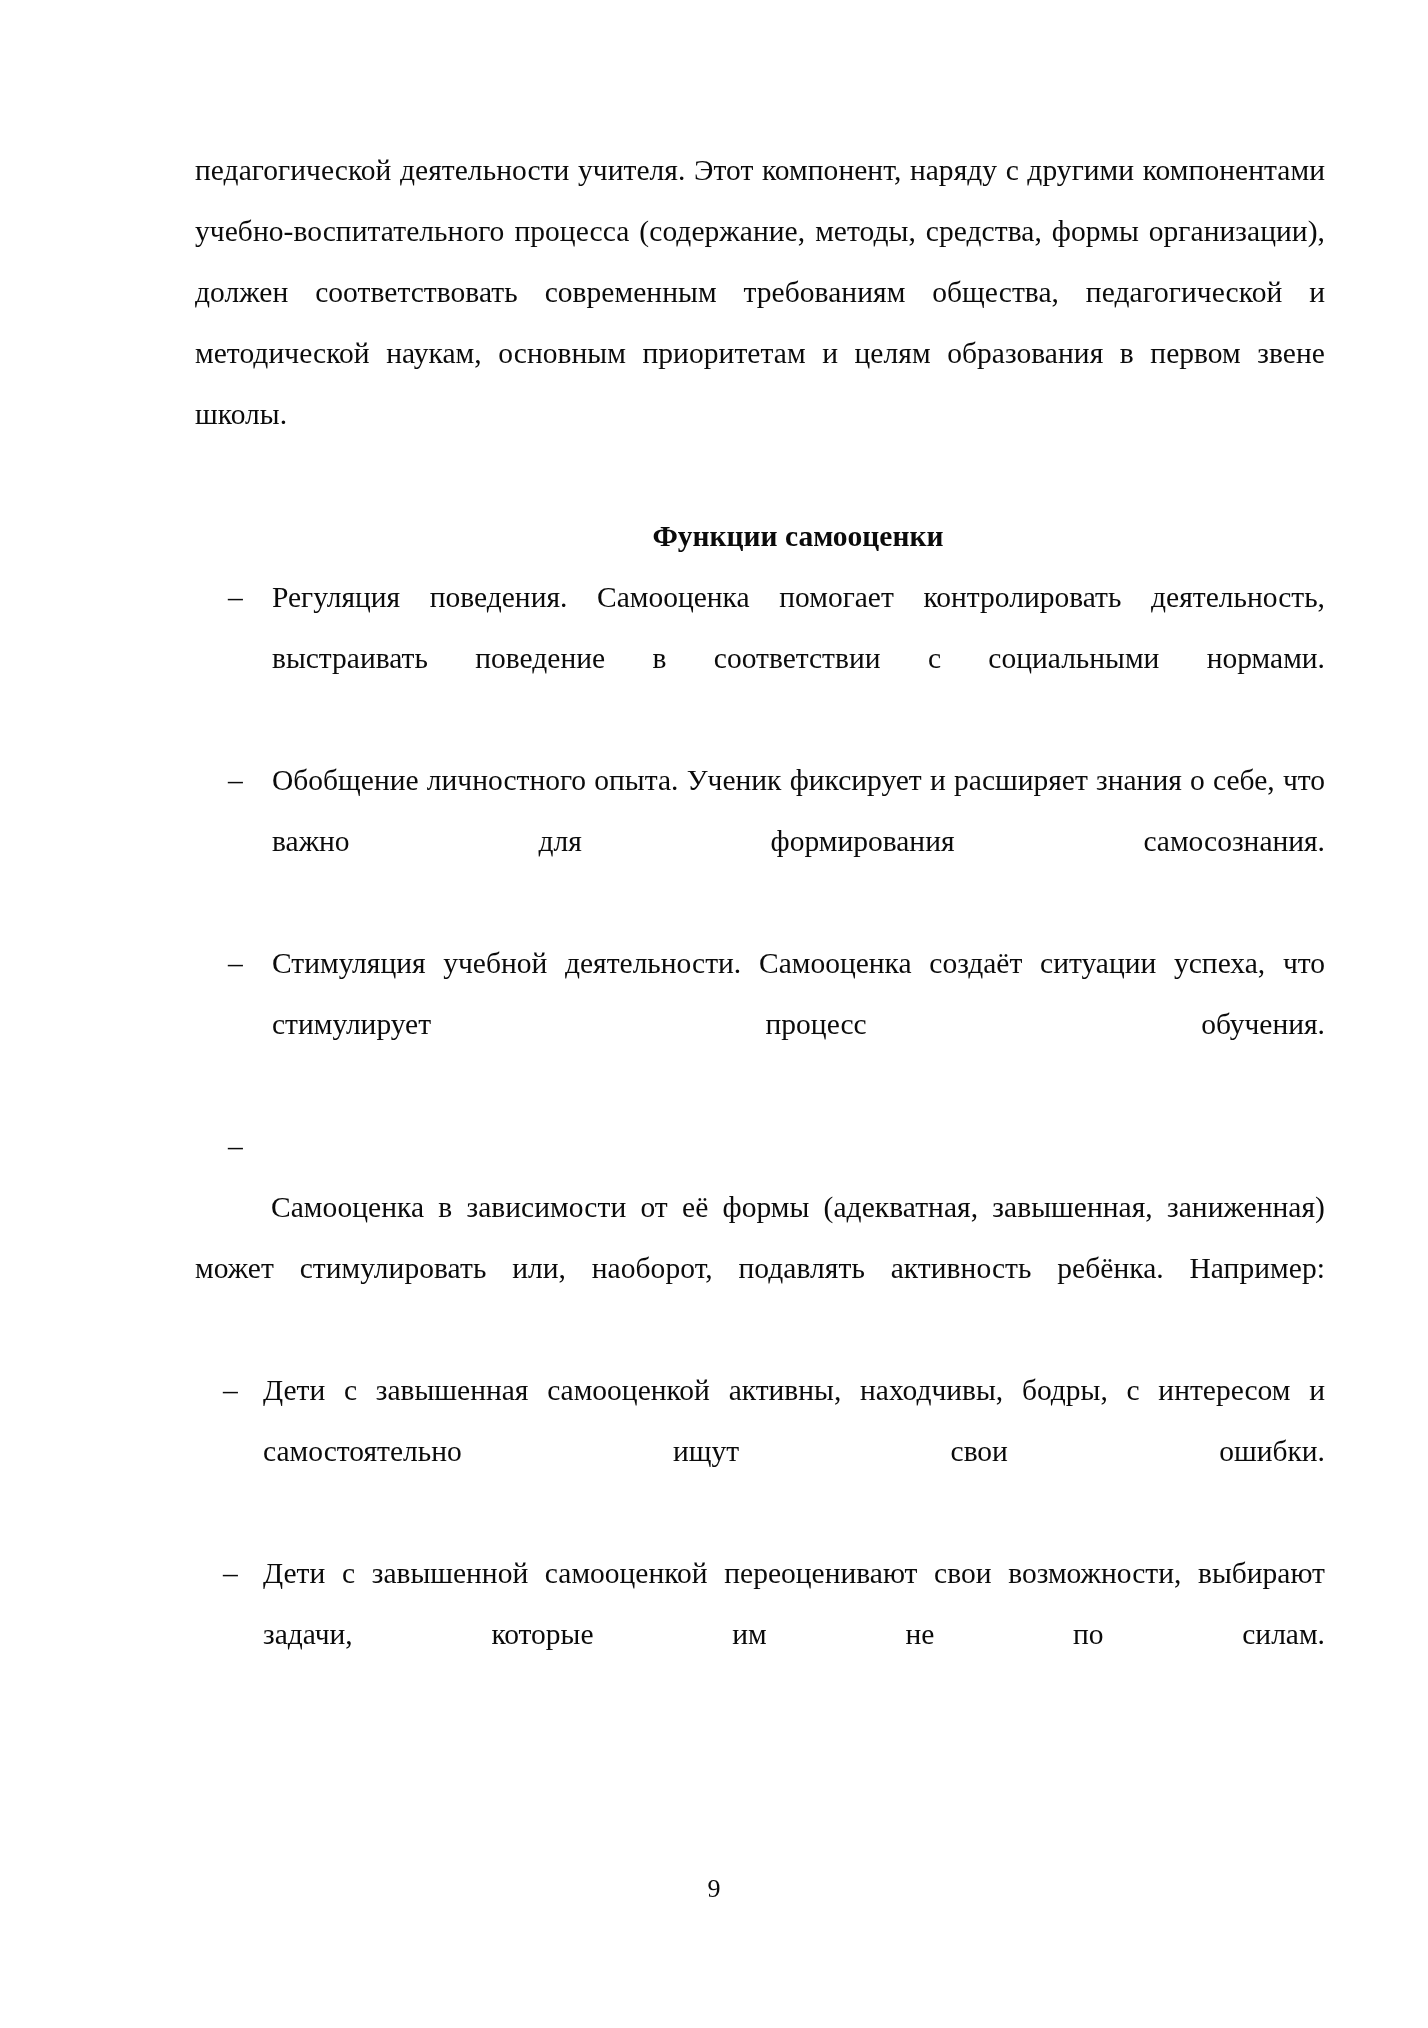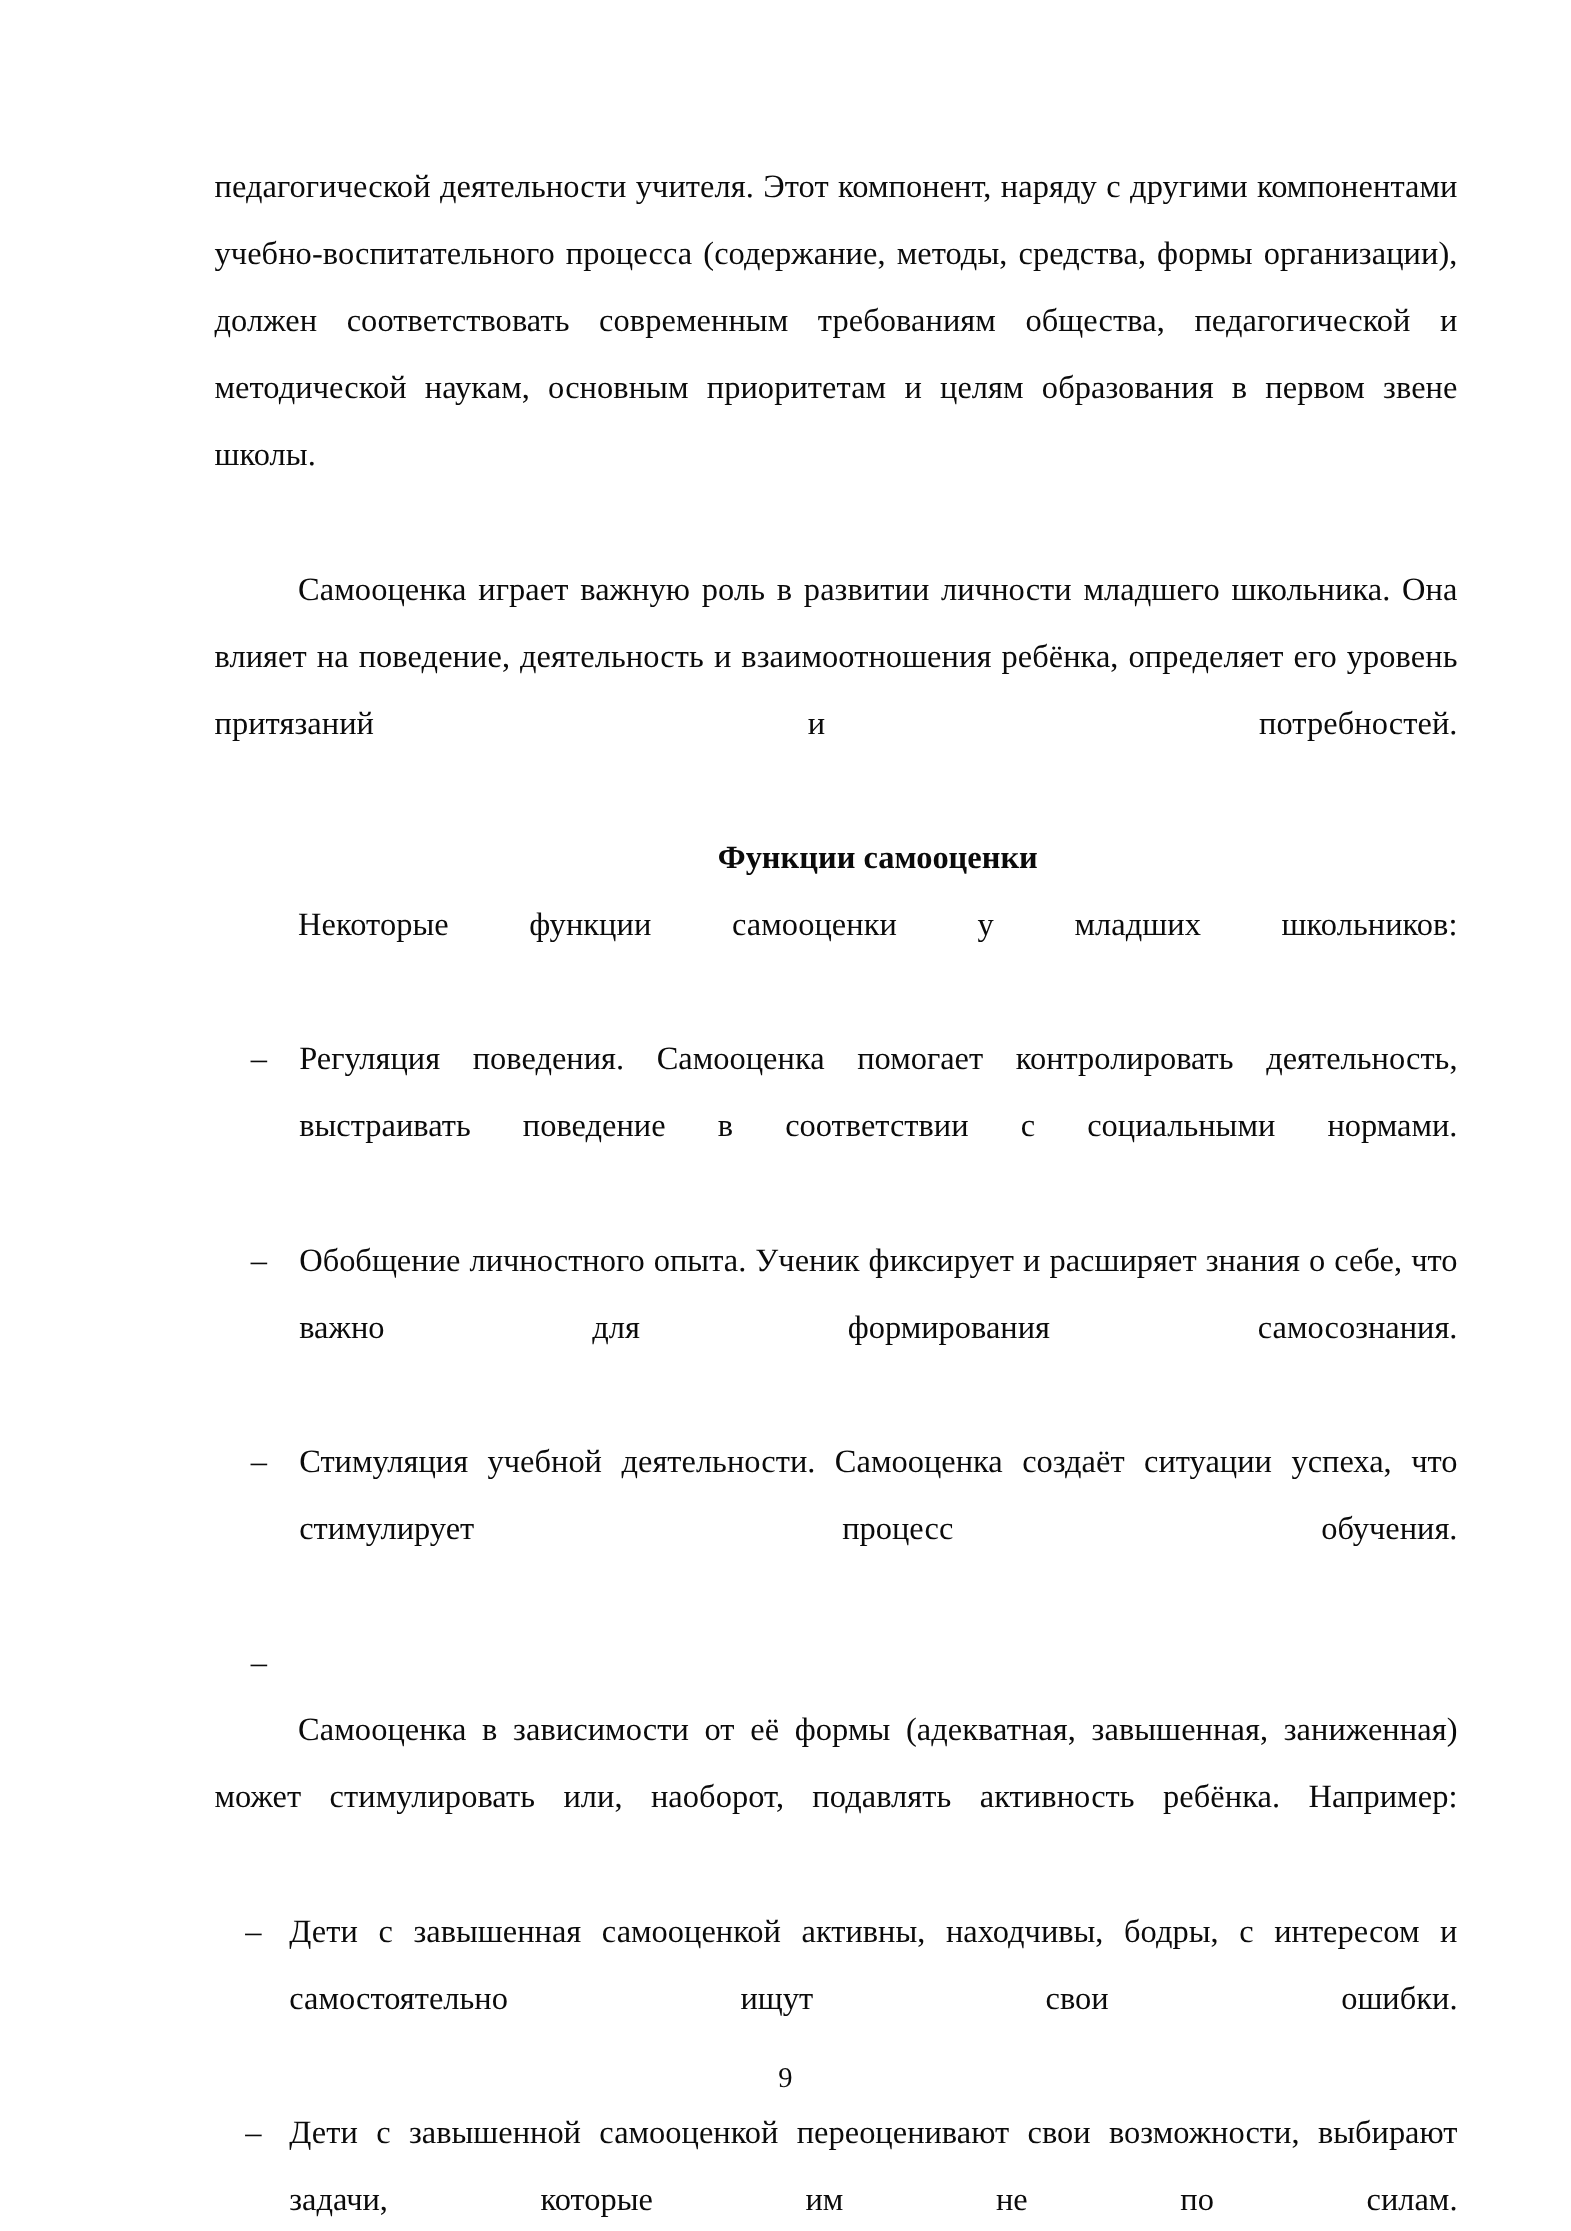--- a/index.html
+++ b/index.html
@@ -109,25 +109,23 @@
 </style>
 </head>
 <body>
 
 <div class="page">
 
   <div class="content">
 
     <p class="para noindent">педагогической деятельности учителя. Этот компонент, наряду с другими компонентами учебно-воспитательного процесса (содержание, методы, средства, формы организации), должен соответствовать современным требованиям общества, педагогической и методической наукам, основным приоритетам и целям образования в первом звене школы.</p>
 
-    <p class="para indent">Самооценка играет важную роль в развитии личности младшего школьника. Она влияет на поведение, деятельность и взаимоотношения ребёнка, определяет его уровень притязаний и потребностей.</p>
 
     <p class="heading-bold">Функции самооценки</p>
 
-    <p class="para indent">Некоторые функции самооценки у младших школьников:</p>
 
     <ul class="dash-list group-a">
       <li>
         <span class="dash">–</span>
         <span>Регуляция поведения. Самооценка помогает контролировать деятельность, выстраивать поведение в соответствии с социальными нормами.</span>
       </li>
       <li>
         <span class="dash">–</span>
         <span>Обобщение личностного опыта. Ученик фиксирует и расширяет знания о себе, что важно для формирования самосознания.</span>
       </li>

